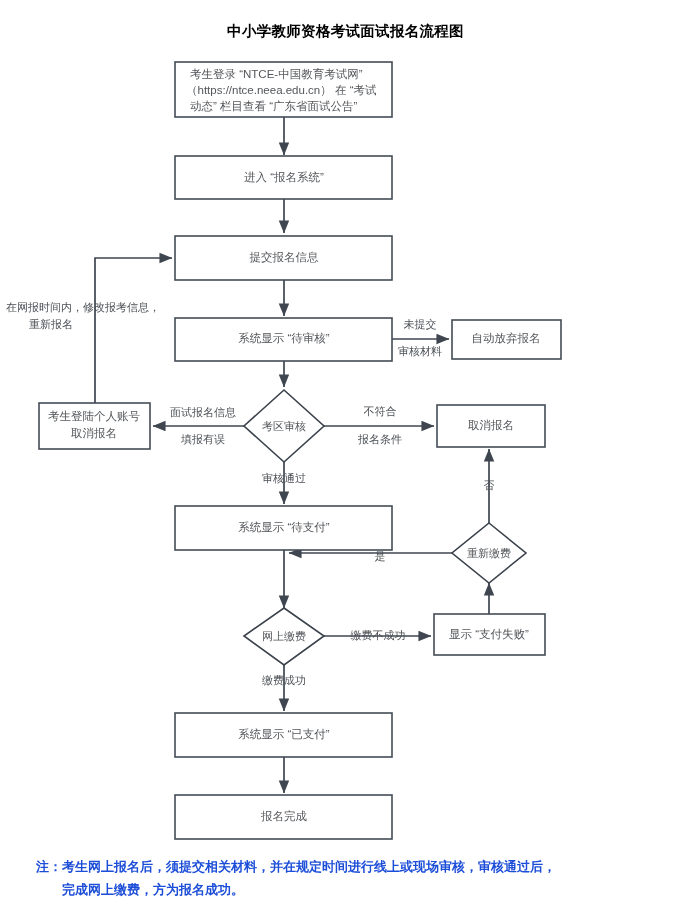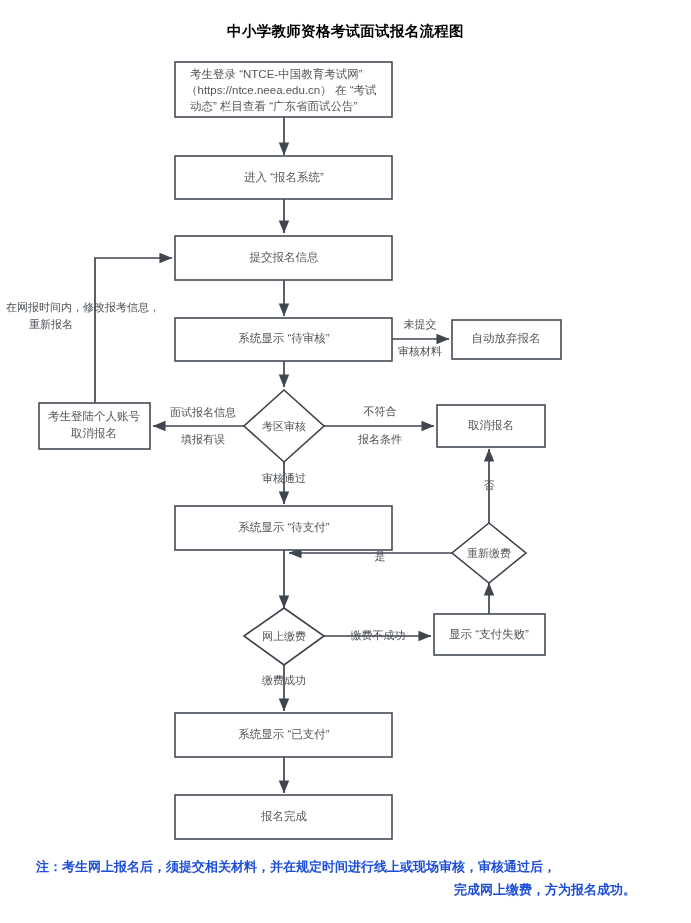--- a/index.html
+++ b/index.html
@@ -73,21 +73,21 @@
   .footer-note {
     position: absolute;
     left: 36px;
     top: 856px;
     width: 600px;
     font-size: 13px;
     line-height: 1.75;
     color: #1d4ed8;
     font-weight: bold;
   }
-  .footer-note .ln2 { display: block; padding-left: 26px; text-align: right; }
+  .footer-note .ln2 { display: block; padding-left: 26px; }
 </style>
 </head>
 <body>
 
 <div id="chart-root">
 
   <div class="diagram-title">中小学教师资格考试面试报名流程图</div>
 
   <svg width="691" height="923" viewBox="0 0 691 923">
     <defs>

